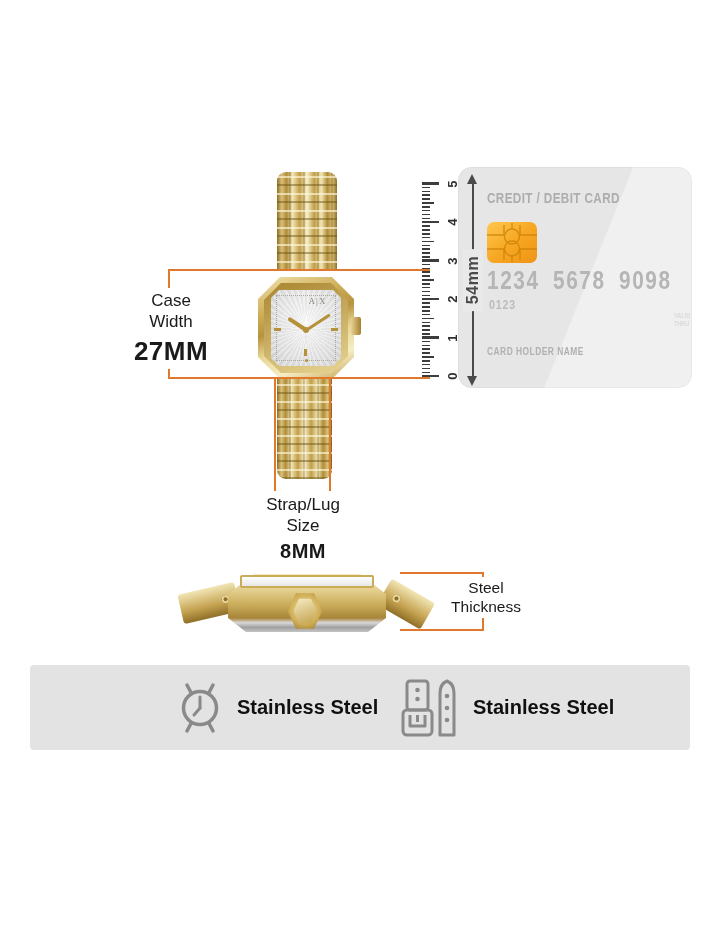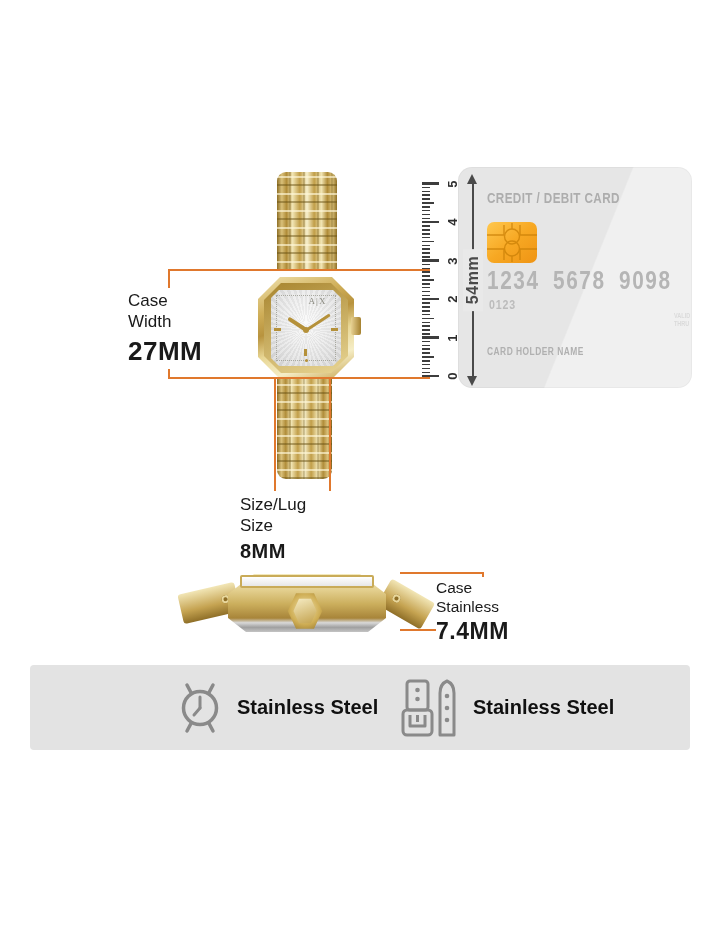--- a/index.html
+++ b/index.html
@@ -59,21 +59,21 @@
   }
 
   
   .bracket { position:absolute; z-index:5; border:2px solid #e0782d; }
   .bracket.case-size { left:168px; top:269px; width:262px; height:110px; border-right:none; }
   .bracket.thickness { left:400px; top:572px; width:84px; height:59px; border-left:none; }
   .vline { position:absolute; z-index:5; width:2px; background:#e0782d; }
   .vline.lug-l { left:274px; top:379px; height:112px; }
   .vline.lug-r { left:329px; top:379px; height:112px; }
 
-  .anno { position:absolute; z-index:6; text-align:left; color:#1a1a1a; }
+  .anno { position:absolute; z-index:6; text-align:center; color:#1a1a1a; }
   .anno .l { font-size:17px; line-height:1.25; }
   .anno .v { font-size:26px; font-weight:700; letter-spacing:.5px; margin-top:3px; }
   .anno.case-size-label { left:128px; top:288px; width:86px; background:#fff; padding:2px 0; }
   .anno.strap-width-label { left:240px; top:494px; width:126px; }
   .anno.thickness-label { left:436px; top:577px; width:100px; background:#fff; padding:1px 0; }
   .anno.thickness-label .l { font-size:15.5px; }
   .anno.thickness-label .v { font-size:23px; margin-top:1px; }
   .anno.strap-width-label .v { font-size:20px; }
 
   
@@ -197,21 +197,21 @@
   <div class="bracket case-size"></div>
   <div class="anno case-size-label">
     <div class="l">Case</div>
     <div class="l">Width</div>
     <div class="v">27MM</div>
   </div>
 
   <div class="vline lug-l"></div>
   <div class="vline lug-r"></div>
   <div class="anno strap-width-label">
-    <div class="l">Size/Lug</div>
+    <div class="l">Strap/Lug</div>
     <div class="l">Size</div>
     <div class="v">8MM</div>
   </div>
 
   <div class="ruler">
       <div class="tick t10" style="bottom: 13px;"></div>
       <div class="rnum" style="bottom: 7px;">0</div>
       <div class="tick" style="bottom: 16.85px;"></div>
       <div class="tick" style="bottom: 20.7px;"></div>
       <div class="tick" style="bottom: 24.55px;"></div>
@@ -310,22 +310,21 @@
     </div>
   <div class="side-strap right">
       <div class="pin"></div>
     </div>
   <div class="side-case"></div>
   <div class="side-crystal"></div>
   <div class="side-crown"></div>
 
   <div class="bracket thickness"></div>
   <div class="anno thickness-label">
-    <div class="l">Case Stainless</div>
-    <div class="v">7.4MM</div>
+    <div class="l">Steel Thickness</div>
   </div>
 
   <div class="materials-bar">
     <div class="mat-group case-mat">
       <svg width="44" height="60" viewBox="0 0 44 60">
         <g fill="none" stroke="#8a8a8a" stroke-linecap="round">
           <circle cx="22" cy="30" r="16.5" stroke-width="3.5"></circle>
           <path d="M22,30 V19" stroke-width="3"></path>
           <path d="M22,30 L16,37" stroke-width="3"></path>
           <path d="M13.5,15.5 L9,7 M30.5,15.5 L35,7 M13.5,44.5 L9,53 M30.5,44.5 L35,53" stroke-width="3.5"></path>

